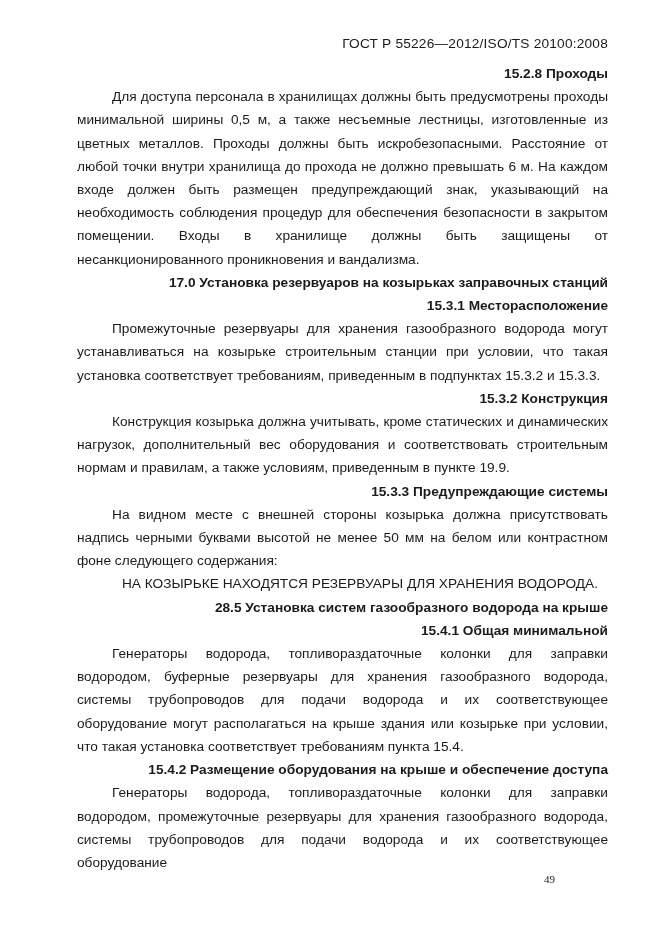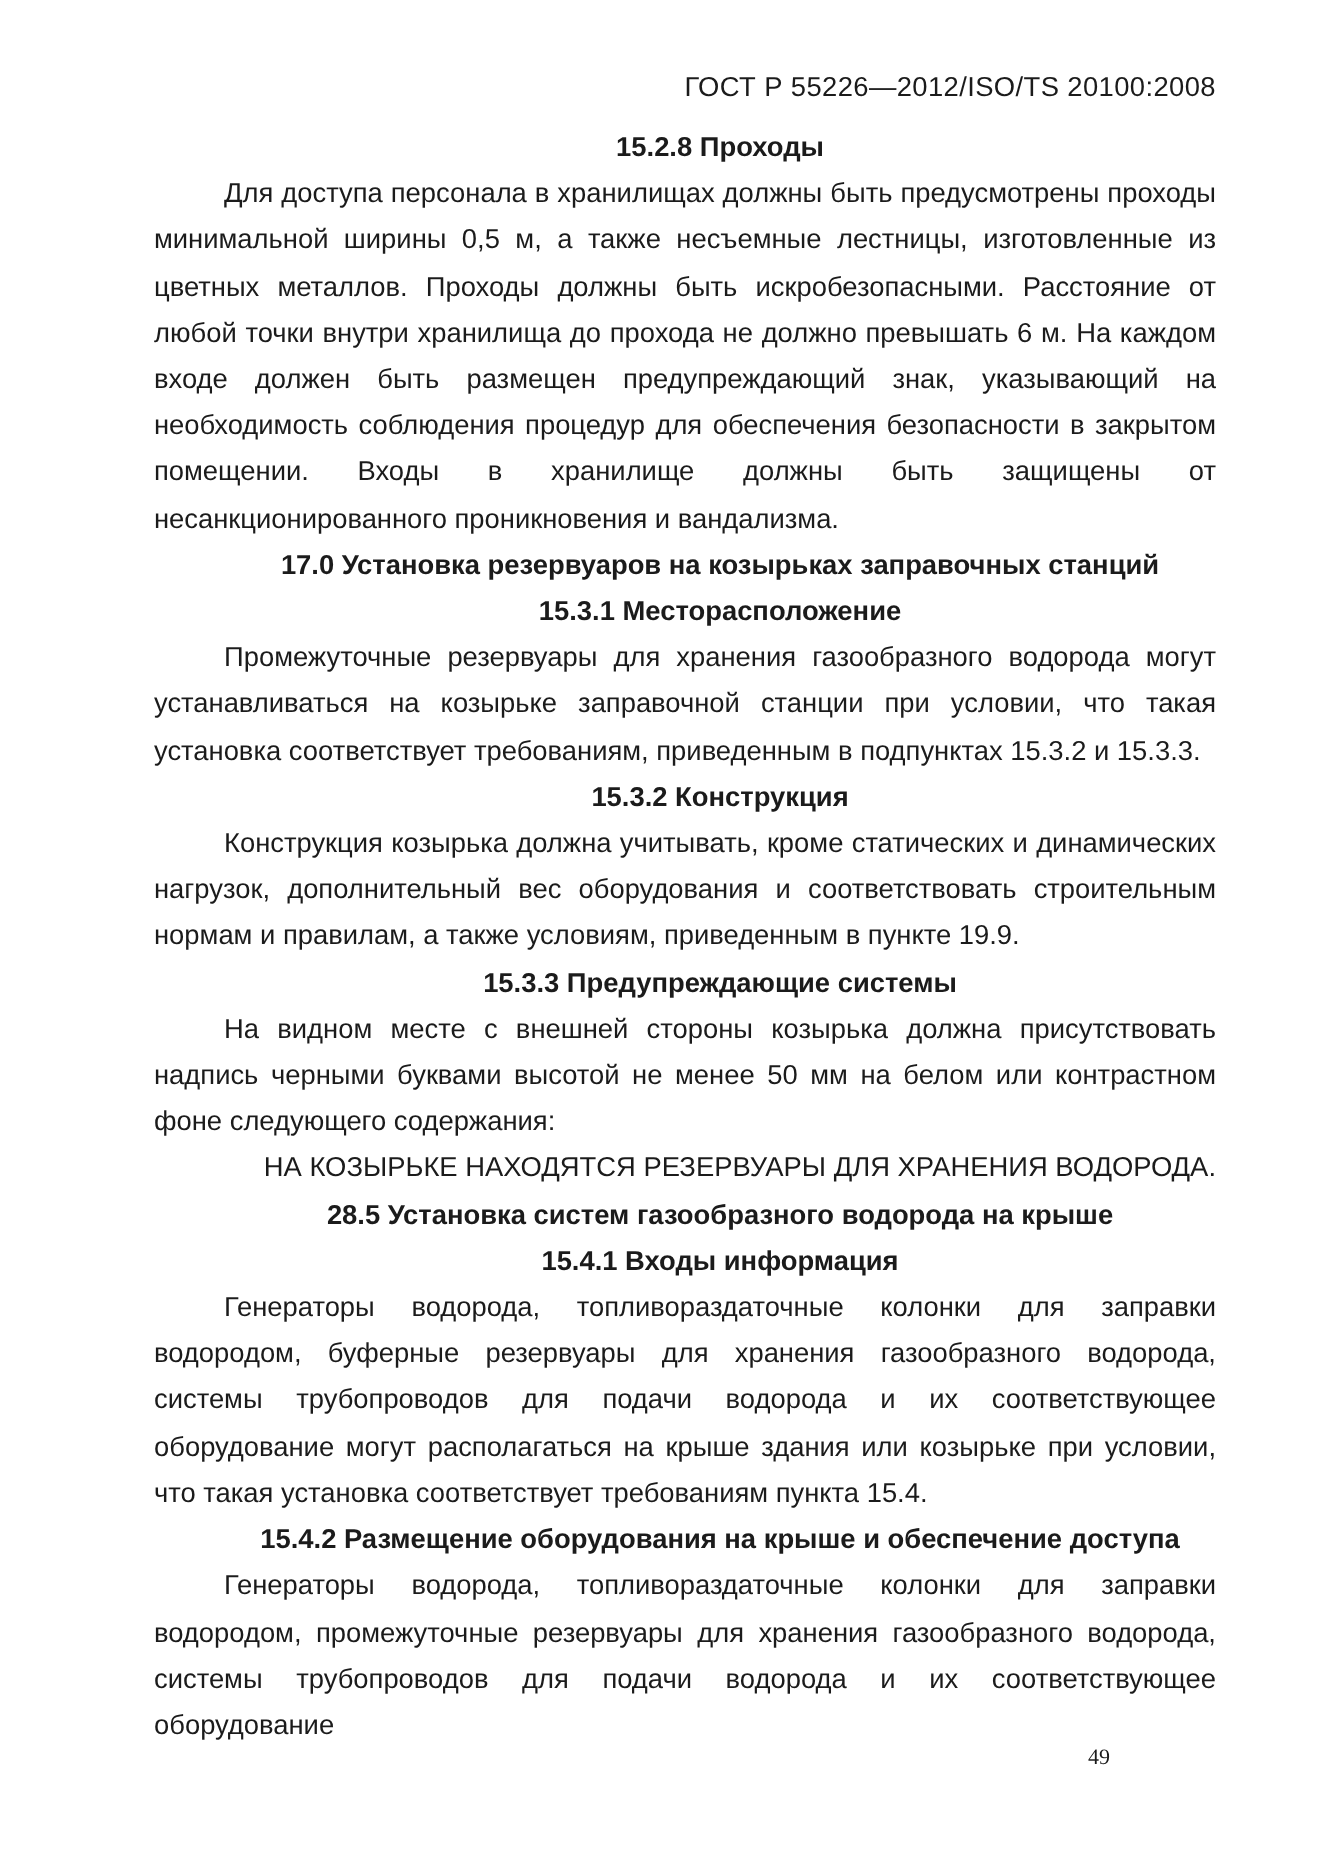--- a/index.html
+++ b/index.html
@@ -35,24 +35,24 @@
   }
   .block {
     font-size: 13.7px;
     line-height: 23.2px;
     text-align: justify;
     text-indent: 35px;
     color: #1b1b1b;
   }
   .block.heading {
     font-weight: bold;
-    text-align: center;
+    text-align: right;
   }
   .block.caps {
-    text-align: right;
+    text-align: center;
   }
   .block.justify-last {
     text-align-last: justify;
   }
   .page-number {
     position: absolute;
     top: 873px;
     left: 544px;
     font-family: "Liberation Serif", serif;
     font-size: 11px;
@@ -63,27 +63,27 @@
 <body>
 
 <div class="page">
   <div class="doc-header">ГОСТ Р 55226—2012/ISO/TS 20100:2008</div>
 
   <div class="content">
       <p class="block heading">15.2.8 Проходы</p>
       <p class="block para">Для доступа персонала в хранилищах должны быть предусмотрены проходы минимальной ширины 0,5 м, а также несъемные лестницы, изготовленные из цветных металлов. Проходы должны быть искробезопасными. Расстояние от любой точки внутри хранилища до прохода не должно превышать 6 м. На каждом входе должен быть размещен предупреждающий знак, указывающий на необходимость соблюдения процедур для обеспечения безопасности в закрытом помещении. Входы в хранилище должны быть защищены от несанкционированного проникновения и вандализма.</p>
       <p class="block heading">17.0 Установка резервуаров на козырьках заправочных станций</p>
       <p class="block heading">15.3.1 Месторасположение</p>
-      <p class="block para">Промежуточные резервуары для хранения газообразного водорода могут устанавливаться на козырьке заправочной станции при условии, что такая установка соответствует требованиям, приведенным в подпунктах 15.3.2 и 15.3.3.</p>
+      <p class="block para">Промежуточные резервуары для хранения газообразного водорода могут устанавливаться на козырьке строительным станции при условии, что такая установка соответствует требованиям, приведенным в подпунктах 15.3.2 и 15.3.3.</p>
       <p class="block heading">15.3.2 Конструкция</p>
       <p class="block para">Конструкция козырька должна учитывать, кроме статических и динамических нагрузок, дополнительный вес оборудования и соответствовать строительным нормам и правилам, а также условиям, приведенным в пункте 19.9.</p>
       <p class="block heading">15.3.3 Предупреждающие системы</p>
       <p class="block para">На видном месте с внешней стороны козырька должна присутствовать надпись черными буквами высотой не менее 50 мм на белом или контрастном фоне следующего содержания:</p>
       <p class="block caps">НА КОЗЫРЬКЕ НАХОДЯТСЯ РЕЗЕРВУАРЫ ДЛЯ ХРАНЕНИЯ ВОДОРОДА.</p>
       <p class="block heading">28.5 Установка систем газообразного водорода на крыше</p>
-      <p class="block heading">15.4.1 Входы информация</p>
+      <p class="block heading">15.4.1 Общая минимальной</p>
       <p class="block para">Генераторы водорода, топливораздаточные колонки для заправки водородом, буферные резервуары для хранения газообразного водорода, системы трубопроводов для подачи водорода и их соответствующее оборудование могут располагаться на крыше здания или козырьке при условии, что такая установка соответствует требованиям пункта 15.4.</p>
       <p class="block heading">15.4.2 Размещение оборудования на крыше и обеспечение доступа</p>
       <p class="block para justify-last">Генераторы водорода, топливораздаточные колонки для заправки водородом, промежуточные резервуары для хранения газообразного водорода, системы трубопроводов для подачи водорода и их соответствующее оборудование</p>
     </div>
 
   <div class="page-number">49</div>
 </div>
 
 </body></html>

